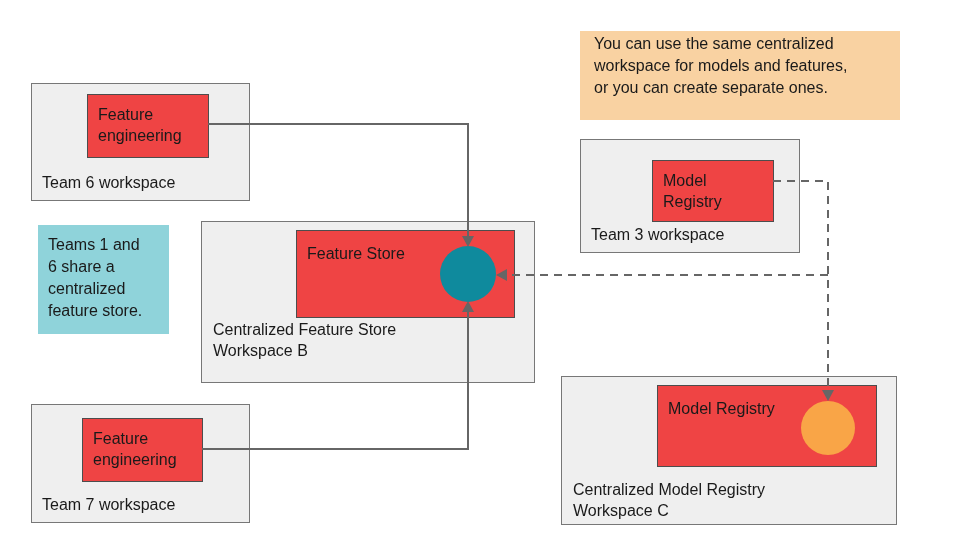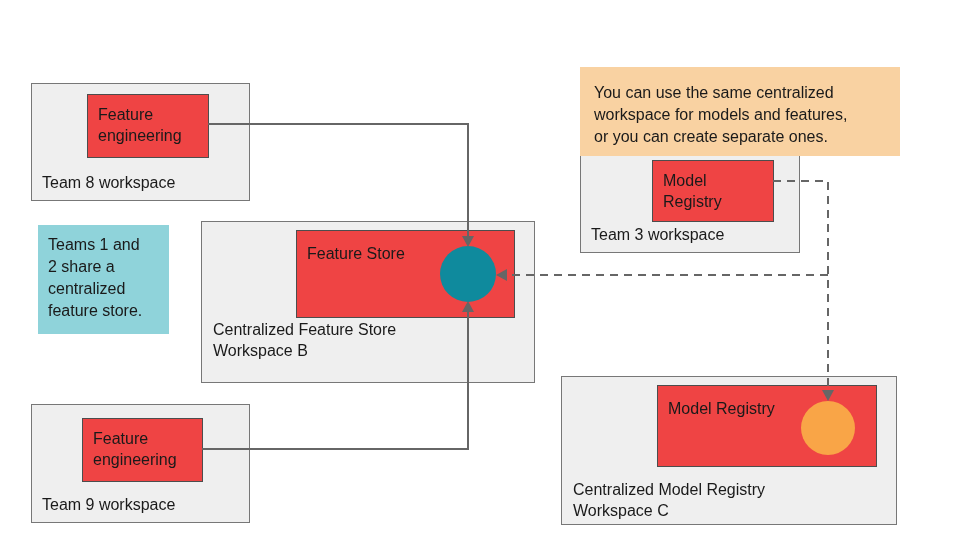--- a/index.html
+++ b/index.html
@@ -51,21 +51,21 @@
     white-space: pre-line;
   }
   .note {
     position: absolute;
     font-size: 16px;
     line-height: 22px;
     white-space: pre-line;
     z-index: 1;
   }
   .note.teal   { background: var(--c-teal-note-bg, #8fd3da); padding: 9px 10px; }
-  .note.orange { background: var(--c-orange-note-bg, #f9d2a2); padding: 15px 14px; margin-top: 36px; }
+  .note.orange { background: var(--c-orange-note-bg, #f9d2a2); padding: 2px 14px; }
 
   .circle {
     position: absolute;
     border-radius: 50%;
     z-index: 4;
   }
   .circle.teal   { background: var(--c-feature-store-circle, #0f8a9d); }
   .circle.orange { background: var(--c-model-registry-circle, #f9a547); }
 
   
@@ -110,27 +110,27 @@
     <path class="dashed" d="M773,181 H828 V390"></path>
     <polygon points="828,401 822,390 834,390"></polygon>
 
     <path class="dashed" d="M828,275 H507"></path>
     <polygon points="496,275 507,269 507,281"></polygon>
   </svg>
 
   <div class="workspace" id="ws-team1">
     <div class="node">Feature
 engineering</div>
-    <div class="ws-label bl">Team 8 workspace</div>
+    <div class="ws-label bl">Team 6 workspace</div>
   </div>
 
   <div class="workspace" id="ws-team2">
     <div class="node">Feature
 engineering</div>
-    <div class="ws-label bl">Team 9 workspace</div>
+    <div class="ws-label bl">Team 7 workspace</div>
   </div>
 
   <div class="workspace" id="ws-team3">
     <div class="node">Model
 Registry</div>
     <div class="ws-label bl">Team 3 workspace</div>
   </div>
 
   <div class="workspace" id="ws-b">
     <div class="node">Feature Store</div>
@@ -140,20 +140,20 @@
   <div class="circle teal" id="circle-feature-store"></div>
 
   <div class="workspace" id="ws-c">
     <div class="node">Model Registry</div>
     <div class="ws-label">Centralized Model Registry
 Workspace C</div>
   </div>
   <div class="circle orange" id="circle-model-registry"></div>
 
   <div class="note teal" id="note-teal">Teams 1 and
-2 share a
+6 share a
 centralized
 feature store.</div>
   <div class="note orange" id="note-orange">You can use the same centralized
 workspace for models and features,
 or you can create separate ones.</div>
 
 </div>
 
 </body></html>

